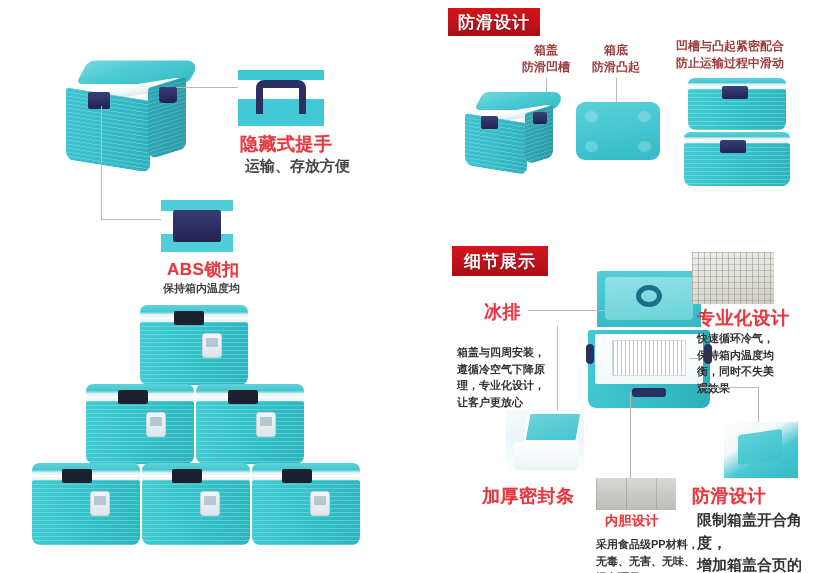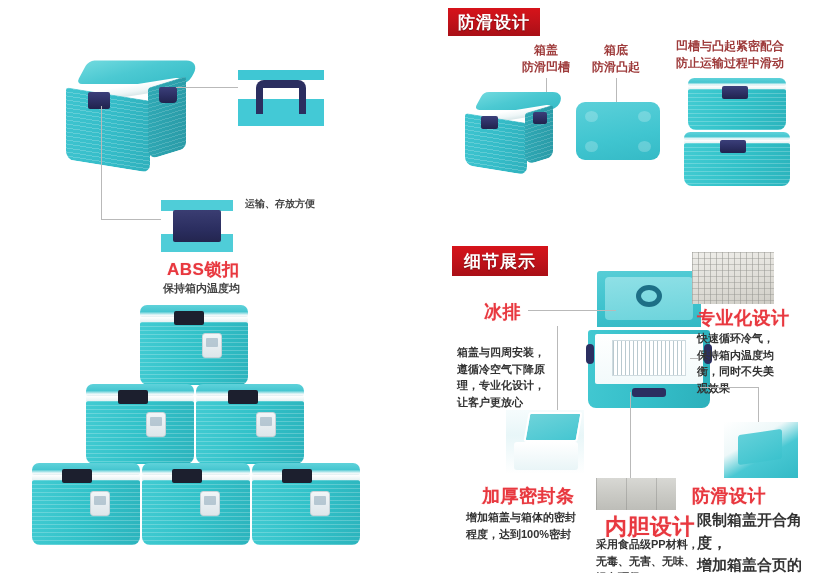--- a/index.html
+++ b/index.html
@@ -222,21 +222,22 @@
     <div class="body-side" style="left:86px; top:24px; width:38px; height:72px; transform:skewY(-17deg);"></div>
     <div class="latch" style="left:26px; top:34px; width:22px; height:17px;"></div>
     <div class="latch" style="left:97px; top:29px; width:18px; height:16px; border-radius:2px 2px 4px 4px;"></div>
   </div>
 
   <div class="ln h" style="left:176px; top:87px; width:62px;"></div>
 
   <div class="photo photo-handle" style="left:238px; top:70px; width:86px; height:56px;">
     <div class="handle-u" style="left:18px; top:10px; width:50px; height:34px;"></div>
   </div>
-  <div class="sub-text" style="left:245px; top:157px; font-size:10px;margin-top:40px;">运输、存放方便</div>
+  <div class="red-title" style="left:240px; top:132px; font-size:18px;">隐藏式提手</div>
+  <div class="sub-text" style="left:245px; top:157px; font-size:15px;">运输、存放方便</div>
 
   <div class="ln v" style="left:101px; top:106px; height:113px;"></div>
   <div class="ln h" style="left:101px; top:219px; width:60px;"></div>
 
   <div class="photo photo-lock" style="left:161px; top:200px; width:72px; height:52px;">
     <div class="lock-rect" style="left:12px; top:10px; width:48px; height:32px;"></div>
   </div>
   <div class="red-title" style="left:167px; top:258px; font-size:17px;">ABS锁扣</div>
   <div class="sub-text" style="left:163px; top:281px; font-size:11px;">保持箱内温度均</div>
 
@@ -375,26 +376,24 @@
   <div class="ln v" style="left:557px; top:326px; height:100px;"></div>
   <div class="photo photo-seal" style="left:506px; top:410px; width:78px; height:64px;">
     <div style="position:absolute; left:20px; top:2px; width:54px; height:30px;
                 background:linear-gradient(160deg,#6ed3da 0%,#45c6d1 100%);
                 border:2px solid #fff; border-radius:3px; transform:skewX(-10deg);"></div>
     <div style="position:absolute; left:8px; top:32px; width:64px; height:28px;
                 background:linear-gradient(180deg,#ffffff 0%,#e9f5f7 100%);
                 border-radius:3px;"></div>
   </div>
   <div class="red-title" style="left:482px; top:484px; font-size:18px;">加厚密封条</div>
-  <div class="body-text" style="left:466px; top:509px; width:132px; font-size:11px;">增加箱盖与箱体的密封
-程度，达到100%密封</div>
 
   <div class="ln v" style="left:630px; top:392px; height:86px;"></div>
   <div class="photo photo-liner" style="left:596px; top:478px; width:80px; height:32px;"></div>
-  <div class="red-title" style="left:605px; top:512px; font-size:22px;">内胆设计</div>
+  <div class="red-title" style="left:605px; top:512px; font-size:13px;">内胆设计</div>
   <div class="body-text" style="left:596px; top:536px; width:118px; font-size:11px;">采用食品级PP材料，
 无毒、无害、无味、
 绿色环保</div>
 
   <div class="ln h" style="left:700px; top:387px; width:58px;"></div>
   <div class="ln v" style="left:758px; top:387px; height:35px;"></div>
   <div class="photo photo-hinge" style="left:724px; top:422px; width:74px; height:56px;">
     <div style="position:absolute; left:14px; top:10px; width:44px; height:30px;
                 background:linear-gradient(160deg,#63d1da 0%,#3bc2cd 100%);
                 border-radius:3px; transform:skewY(-8deg);"></div>

